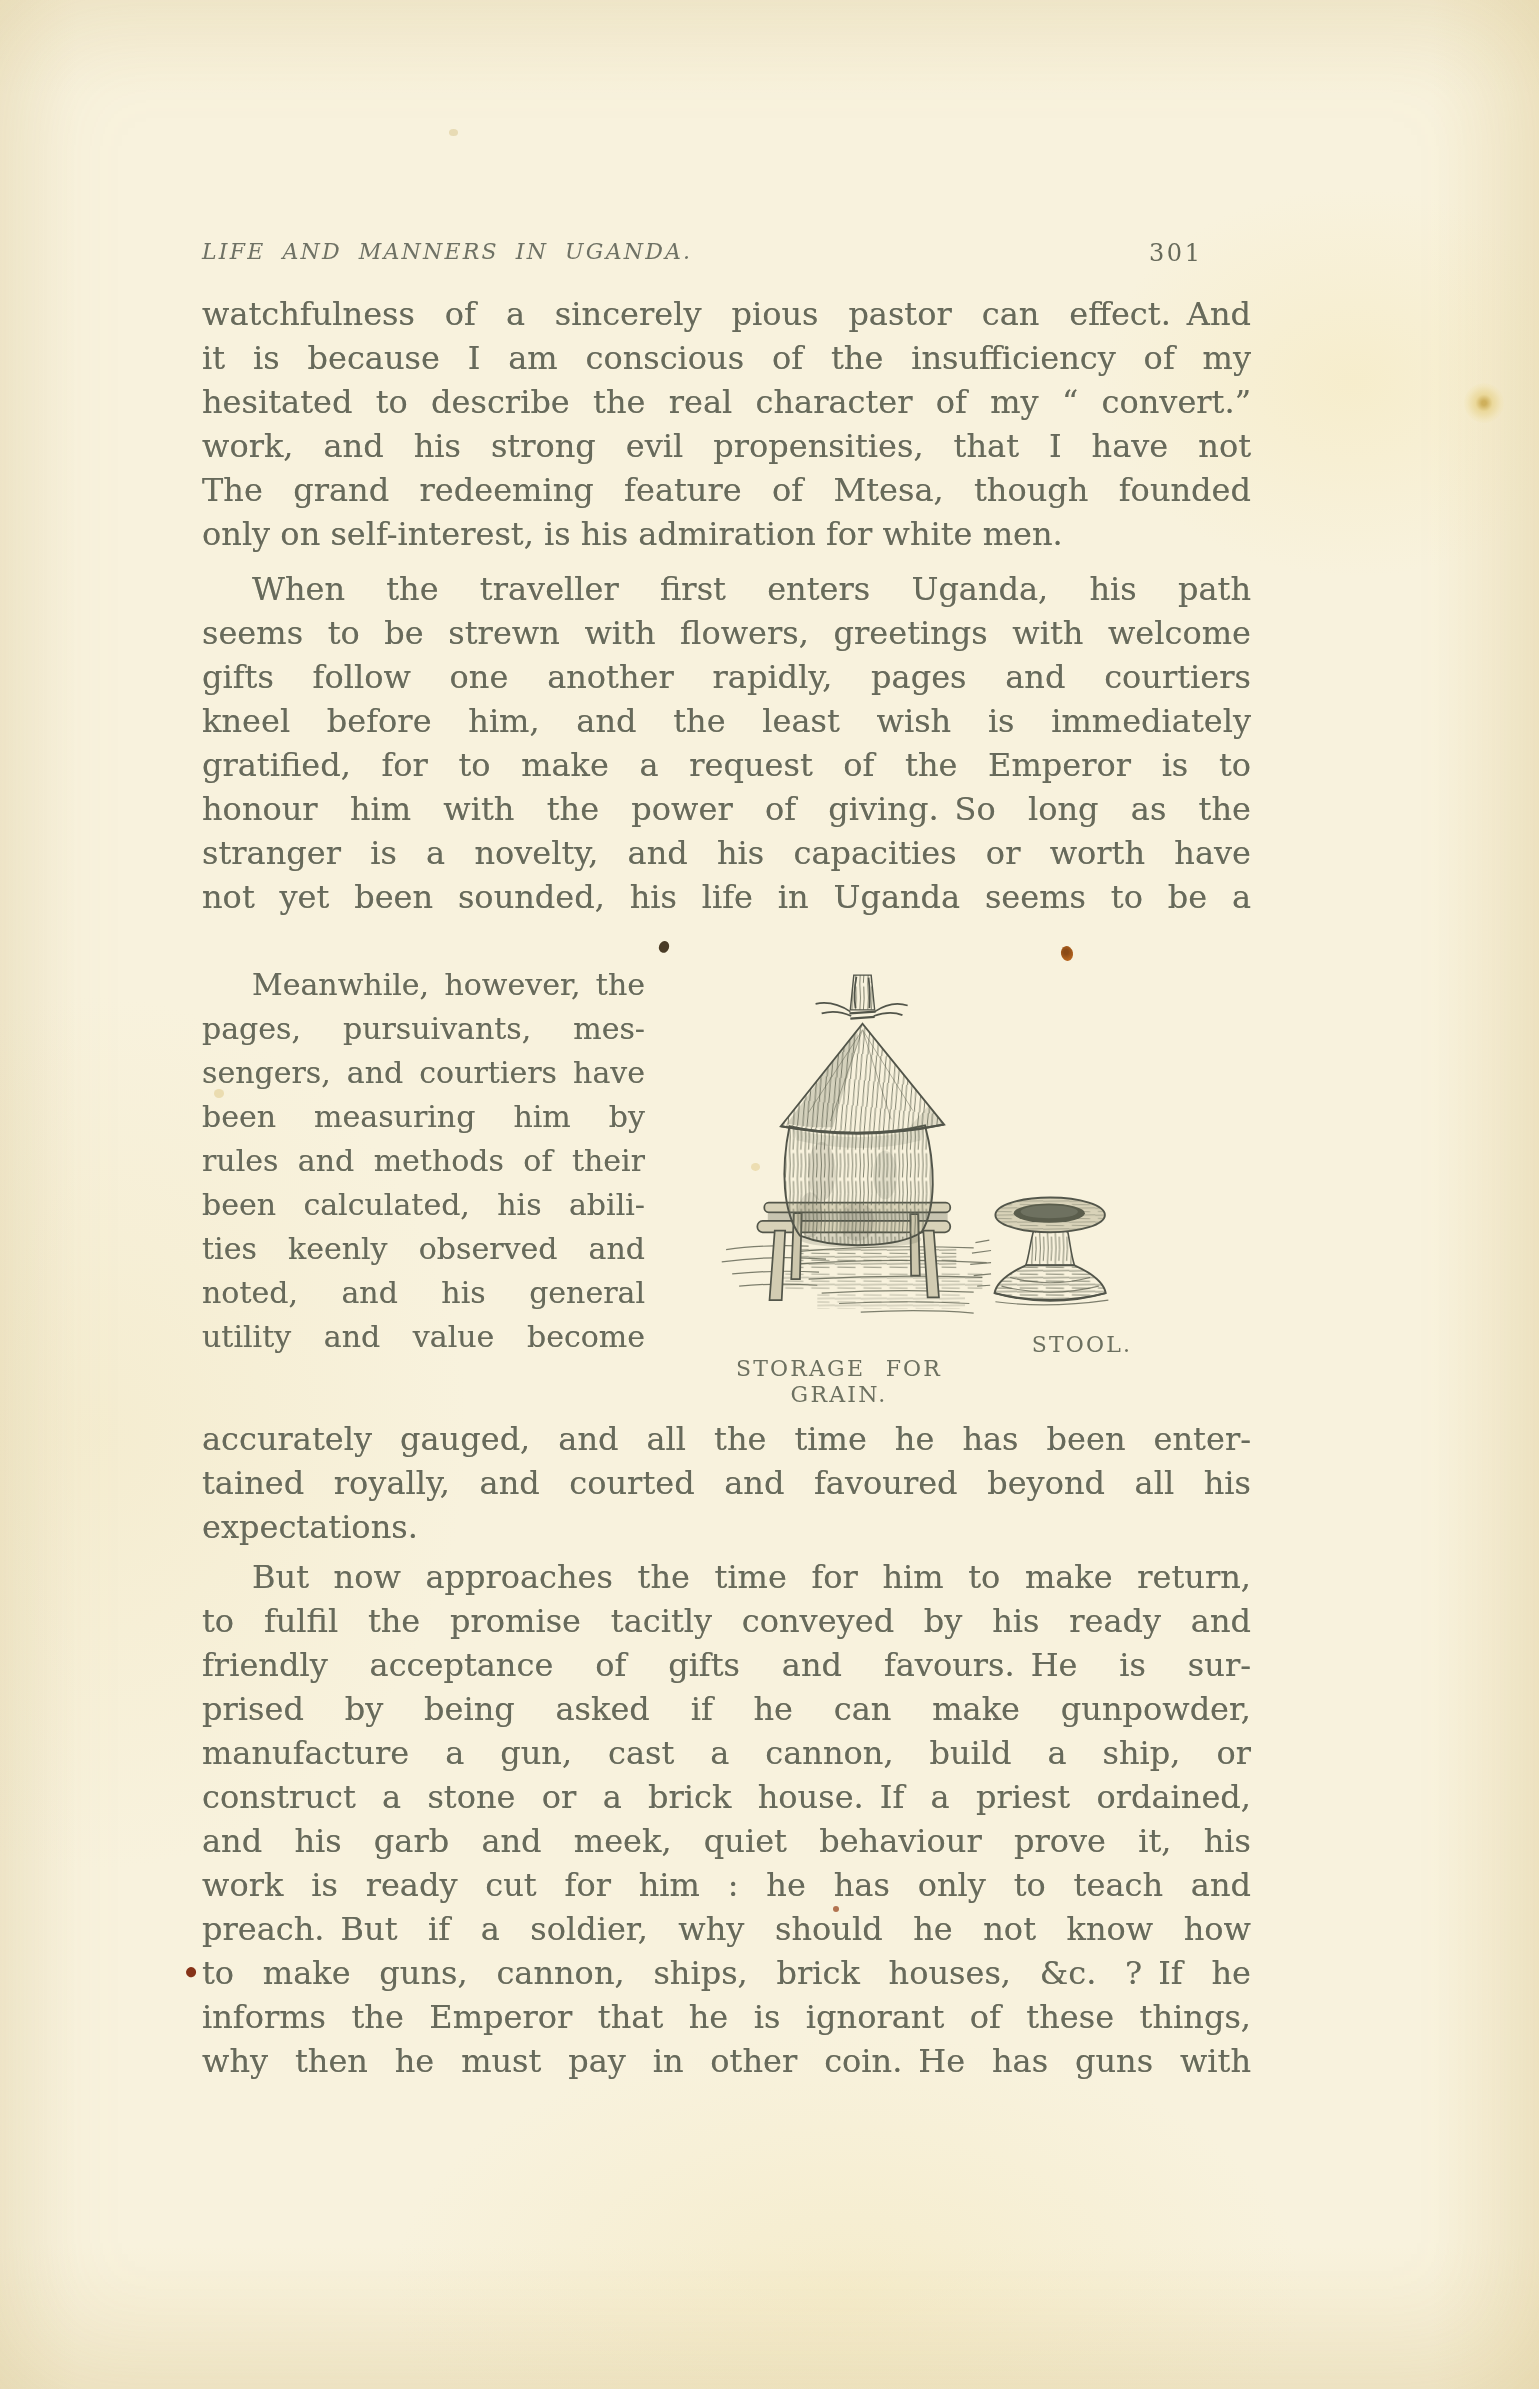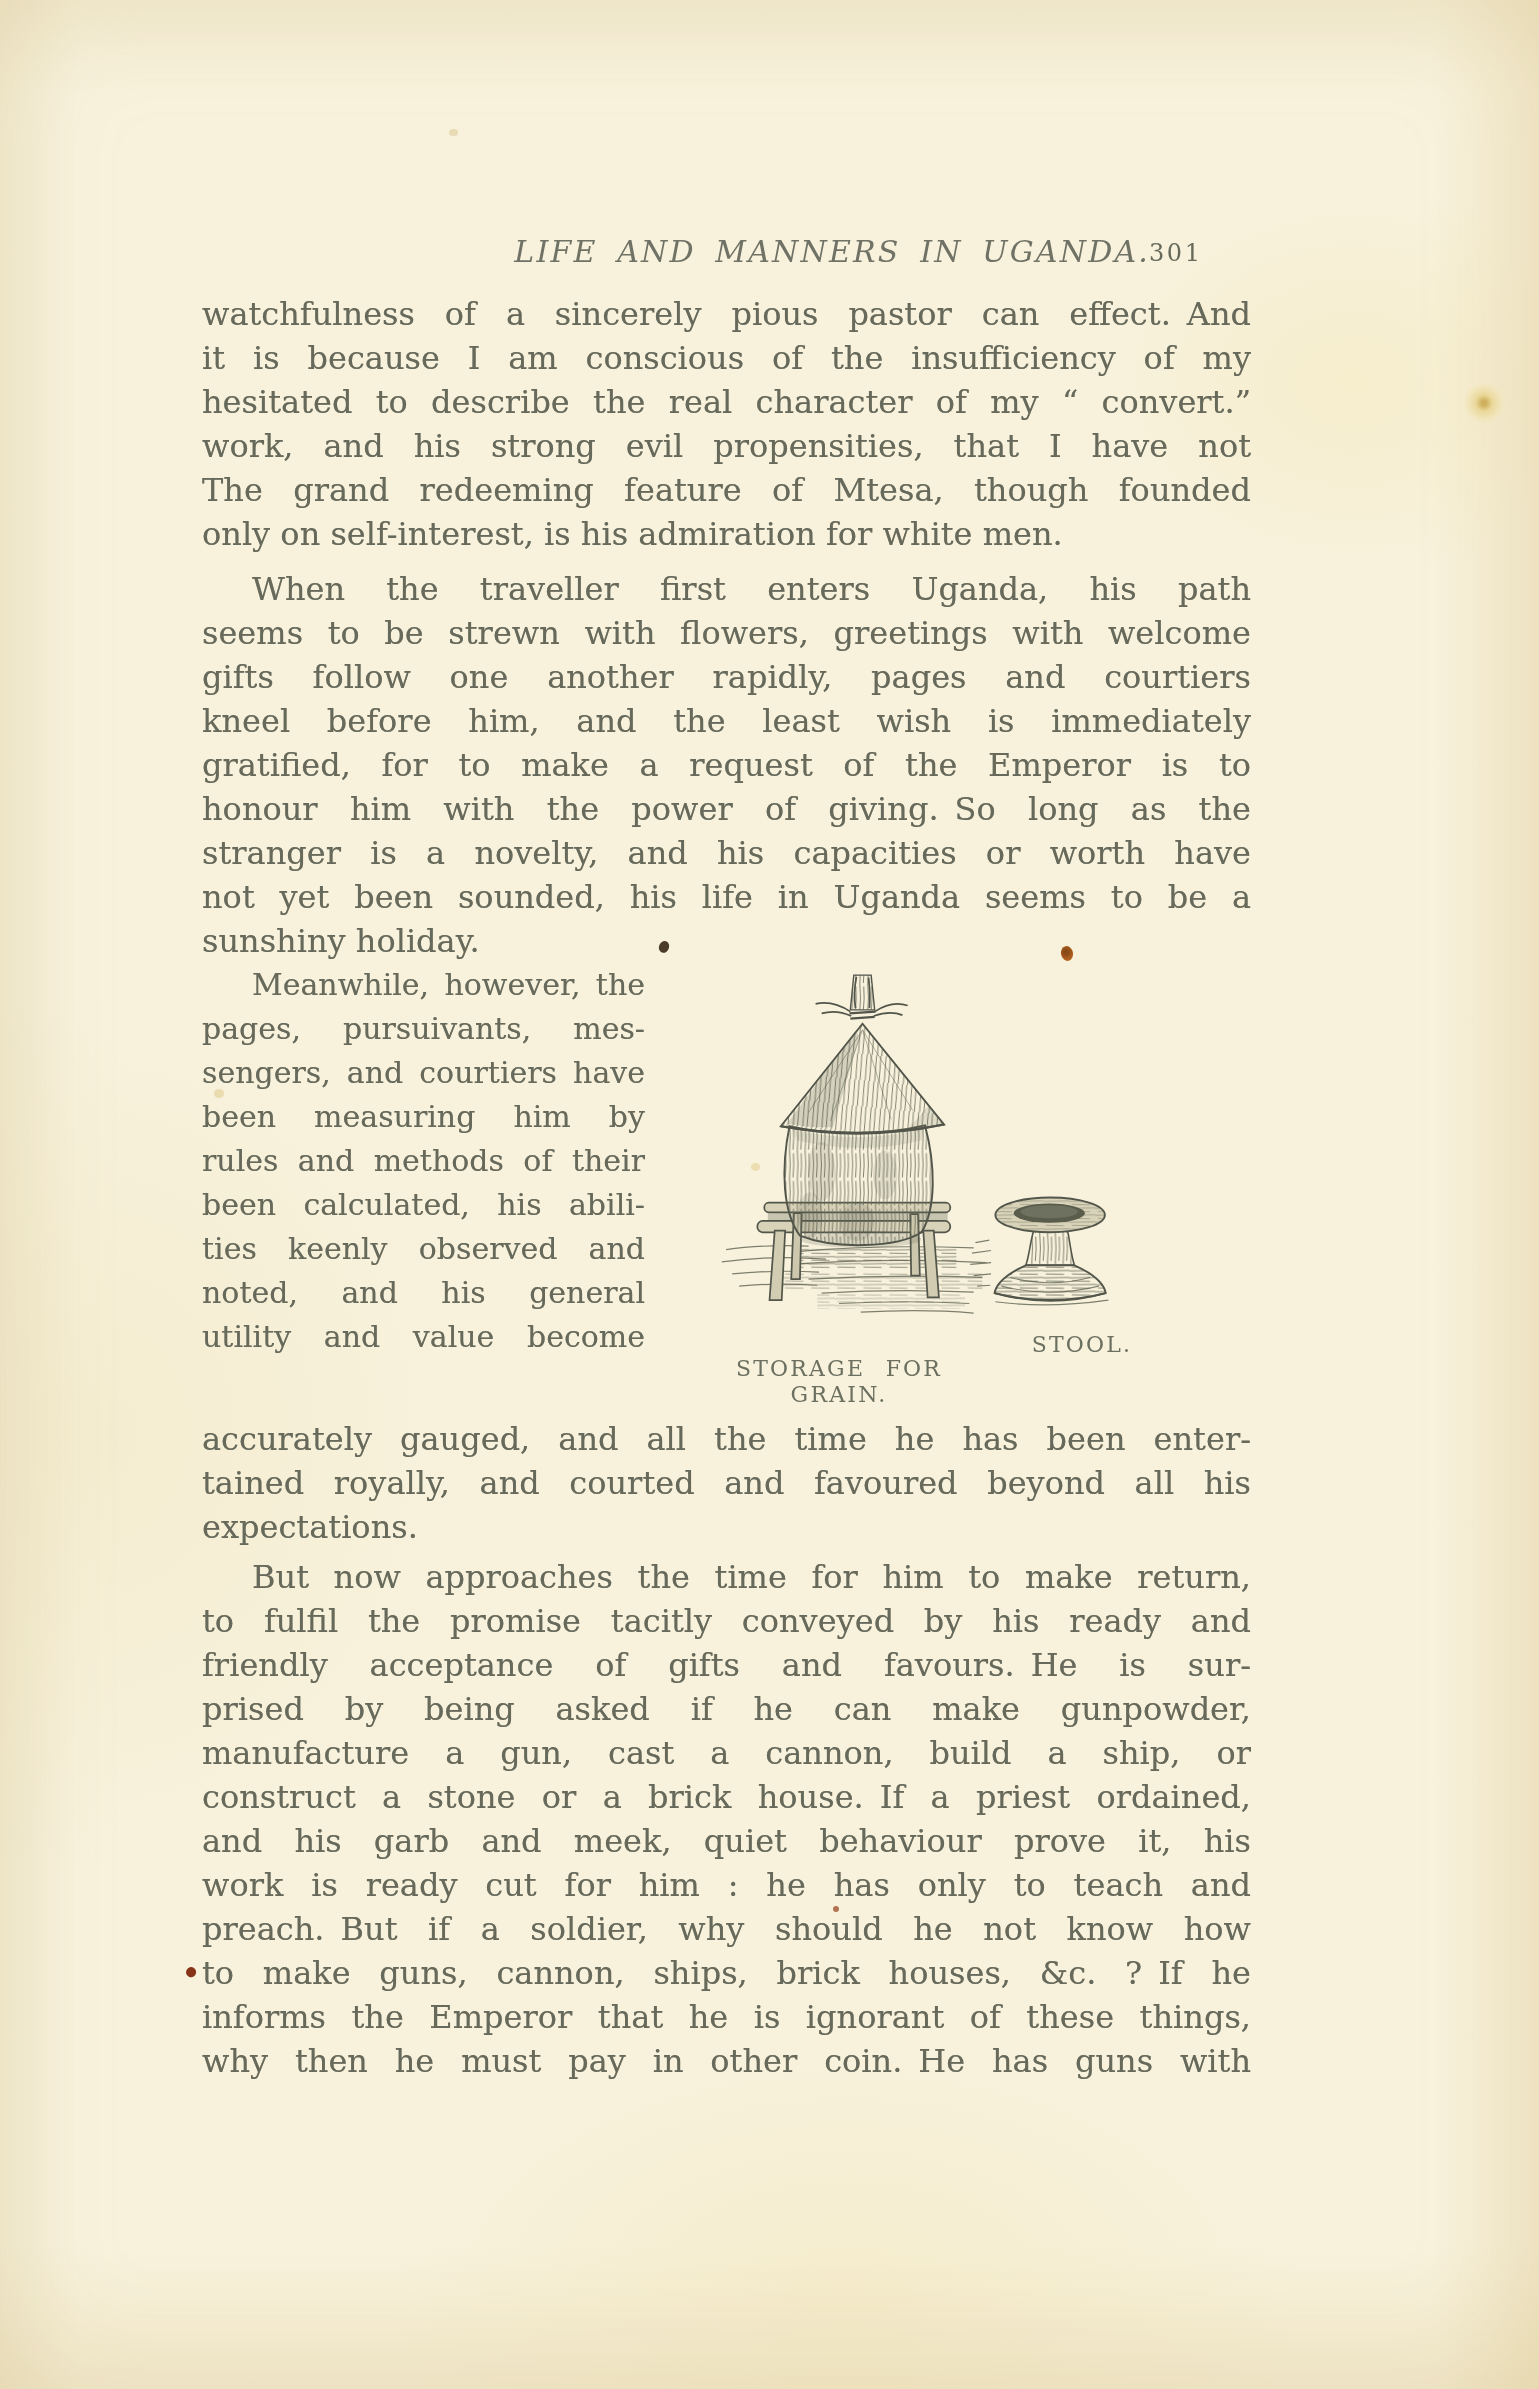--- a/index.html
+++ b/index.html
@@ -13,22 +13,22 @@
       radial-gradient(ellipse 522px 609px at 6% 60%, rgba(238,226,184,0.35), transparent 72%),
       radial-gradient(ellipse 609px 348px at 55% 96%, rgba(240,226,176,0.35), transparent 75%),
       linear-gradient(to right, rgba(224,208,158,0.22), transparent 5%, transparent 93%, rgba(228,209,152,0.30)),
       linear-gradient(to bottom, rgba(230,214,164,0.22), transparent 4%, transparent 94%, rgba(226,207,150,0.28)),
       #f8f2dd;
     box-shadow: inset 0 0 122px rgba(186,166,114,0.18);
     font-family:"DejaVu Serif", serif;
   }
   .running-head{position:absolute;top:233px;left:0;width:100%;height:40px;}
   .head-title{
-    position:absolute;left:202px;width:948px;text-align:right;
-    font-style:italic;font-size:30px;line-height:38px;
+    position:absolute;left:202px;width:948px;text-align:left;
+    font-style:italic;font-size:22px;line-height:38px;
     letter-spacing:2.2px;word-spacing:7.8px;color:#6f7265;
   }
   .page-number{
     position:absolute;left:1149px;top:0.9px;width:78px;
     font-size:24px;line-height:38px;color:#676a5b;letter-spacing:2.6px;
   }
   .para{position:absolute;color:#676a5b;font-size:32px;
         text-shadow:0 0 0.5px rgba(103,106,91,0.5);}
   .tline{height:44px;line-height:44px;text-align:justify;text-align-last:left;overflow:hidden;}
   .tline.fill{text-align-last:justify;}
@@ -79,21 +79,20 @@
     </section>
   <section class="para p2">
       <div class="tline fill ind">When the traveller first enters Uganda, his path</div>
       <div class="tline fill">seems to be strewn with flowers, greetings with welcome</div>
       <div class="tline fill">gifts follow one another rapidly, pages and courtiers</div>
       <div class="tline fill">kneel before him, and the least wish is immediately</div>
       <div class="tline fill">gratified, for to make a request of the Emperor is to</div>
       <div class="tline fill">honour him with the power of giving. So long as the</div>
       <div class="tline fill">stranger is a novelty, and his capacities or worth have</div>
       <div class="tline fill">not yet been sounded, his life in Uganda seems to be a</div>
-      <div class="tline">sunshiny holiday.</div>
     </section>
   <section class="para narrow">
       <div class="tline fill ind">Meanwhile, however, the</div>
       <div class="tline fill">pages, pursuivants, mes-</div>
       <div class="tline fill">sengers, and courtiers have</div>
       <div class="tline fill">been measuring him by</div>
       <div class="tline fill">rules and methods of their</div>
       <div class="tline fill">been calculated, his abili-</div>
       <div class="tline fill">ties keenly observed and</div>
       <div class="tline fill">noted, and his general</div>

